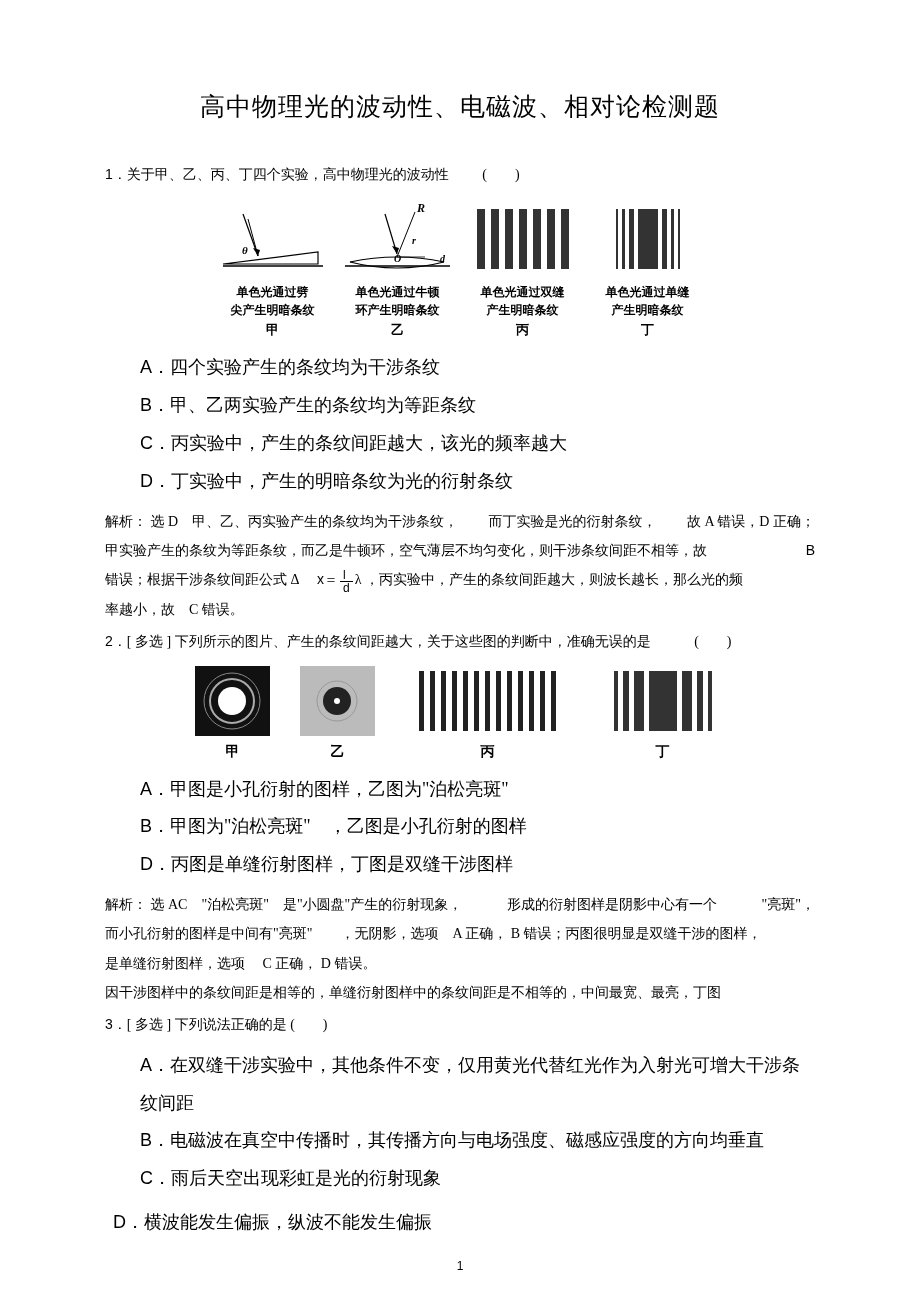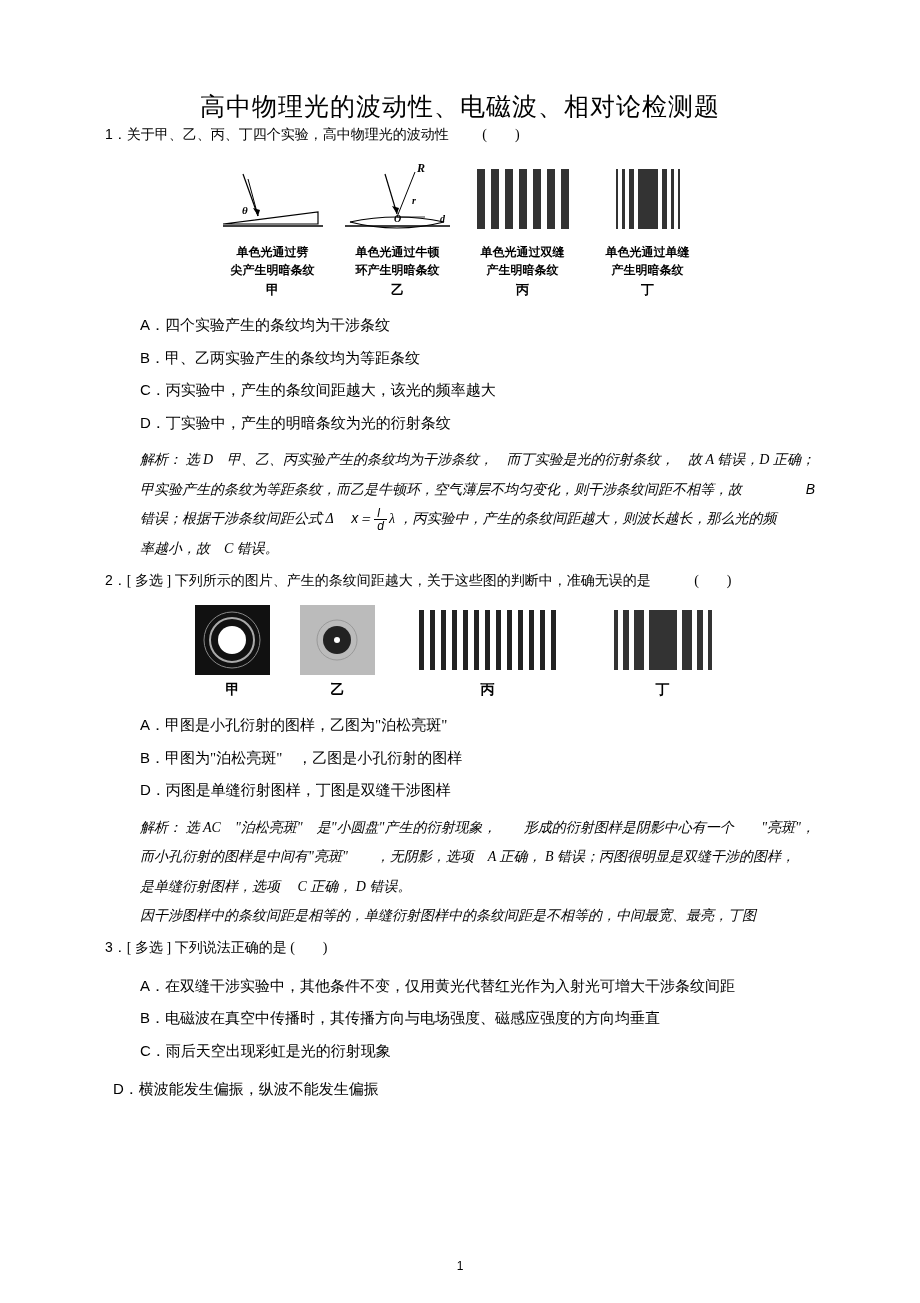--- a/index.html
+++ b/index.html
@@ -9,20 +9,21 @@
       background: #fff;
       font-family: "SimSun", "宋体", serif;
       padding: 90px 105px 40px 105px;
       color: #000;
       position: relative;
     }
     .title {
       font-size: 25px;
       text-align: center;
       font-weight: normal;
+      margin-bottom: 40px;
       letter-spacing: 1px;
     }
     .q-stem {
       font-size: 14px;
       line-height: 1.6;
       margin-bottom: 10px;
     }
     .q-num {
       font-family: Arial, sans-serif;
     }
@@ -49,30 +50,28 @@
       display: flex;
       align-items: center;
       justify-content: center;
       margin-bottom: 2px;
     }
     .figure-caption { text-align: center; line-height: 1.5; font-weight: bold; font-size: 12px;}
     .figure-label { font-weight: bold; margin-top: 2px; }
 
     .opt-block { margin-left: 35px; margin-bottom: 6px; }
     .opt {
-      font-size: 15px;
+      font-size: 18px;
       line-height: 2.1;
     }
     .opt-letter { font-family: Arial, sans-serif; }
     .explain {
       font-size: 14px;
       line-height: 2.1;
-      margin-left: 35px;
       text-align: justify;
-      font-style: italic;
     }
     .explain .latin { font-family: Arial, sans-serif; }
     .frac {
       display: inline-flex;
       flex-direction: column;
       vertical-align: middle;
       font-family: Arial, sans-serif;
       font-size: 12px;
       line-height: 1;
       margin: 0 2px;

